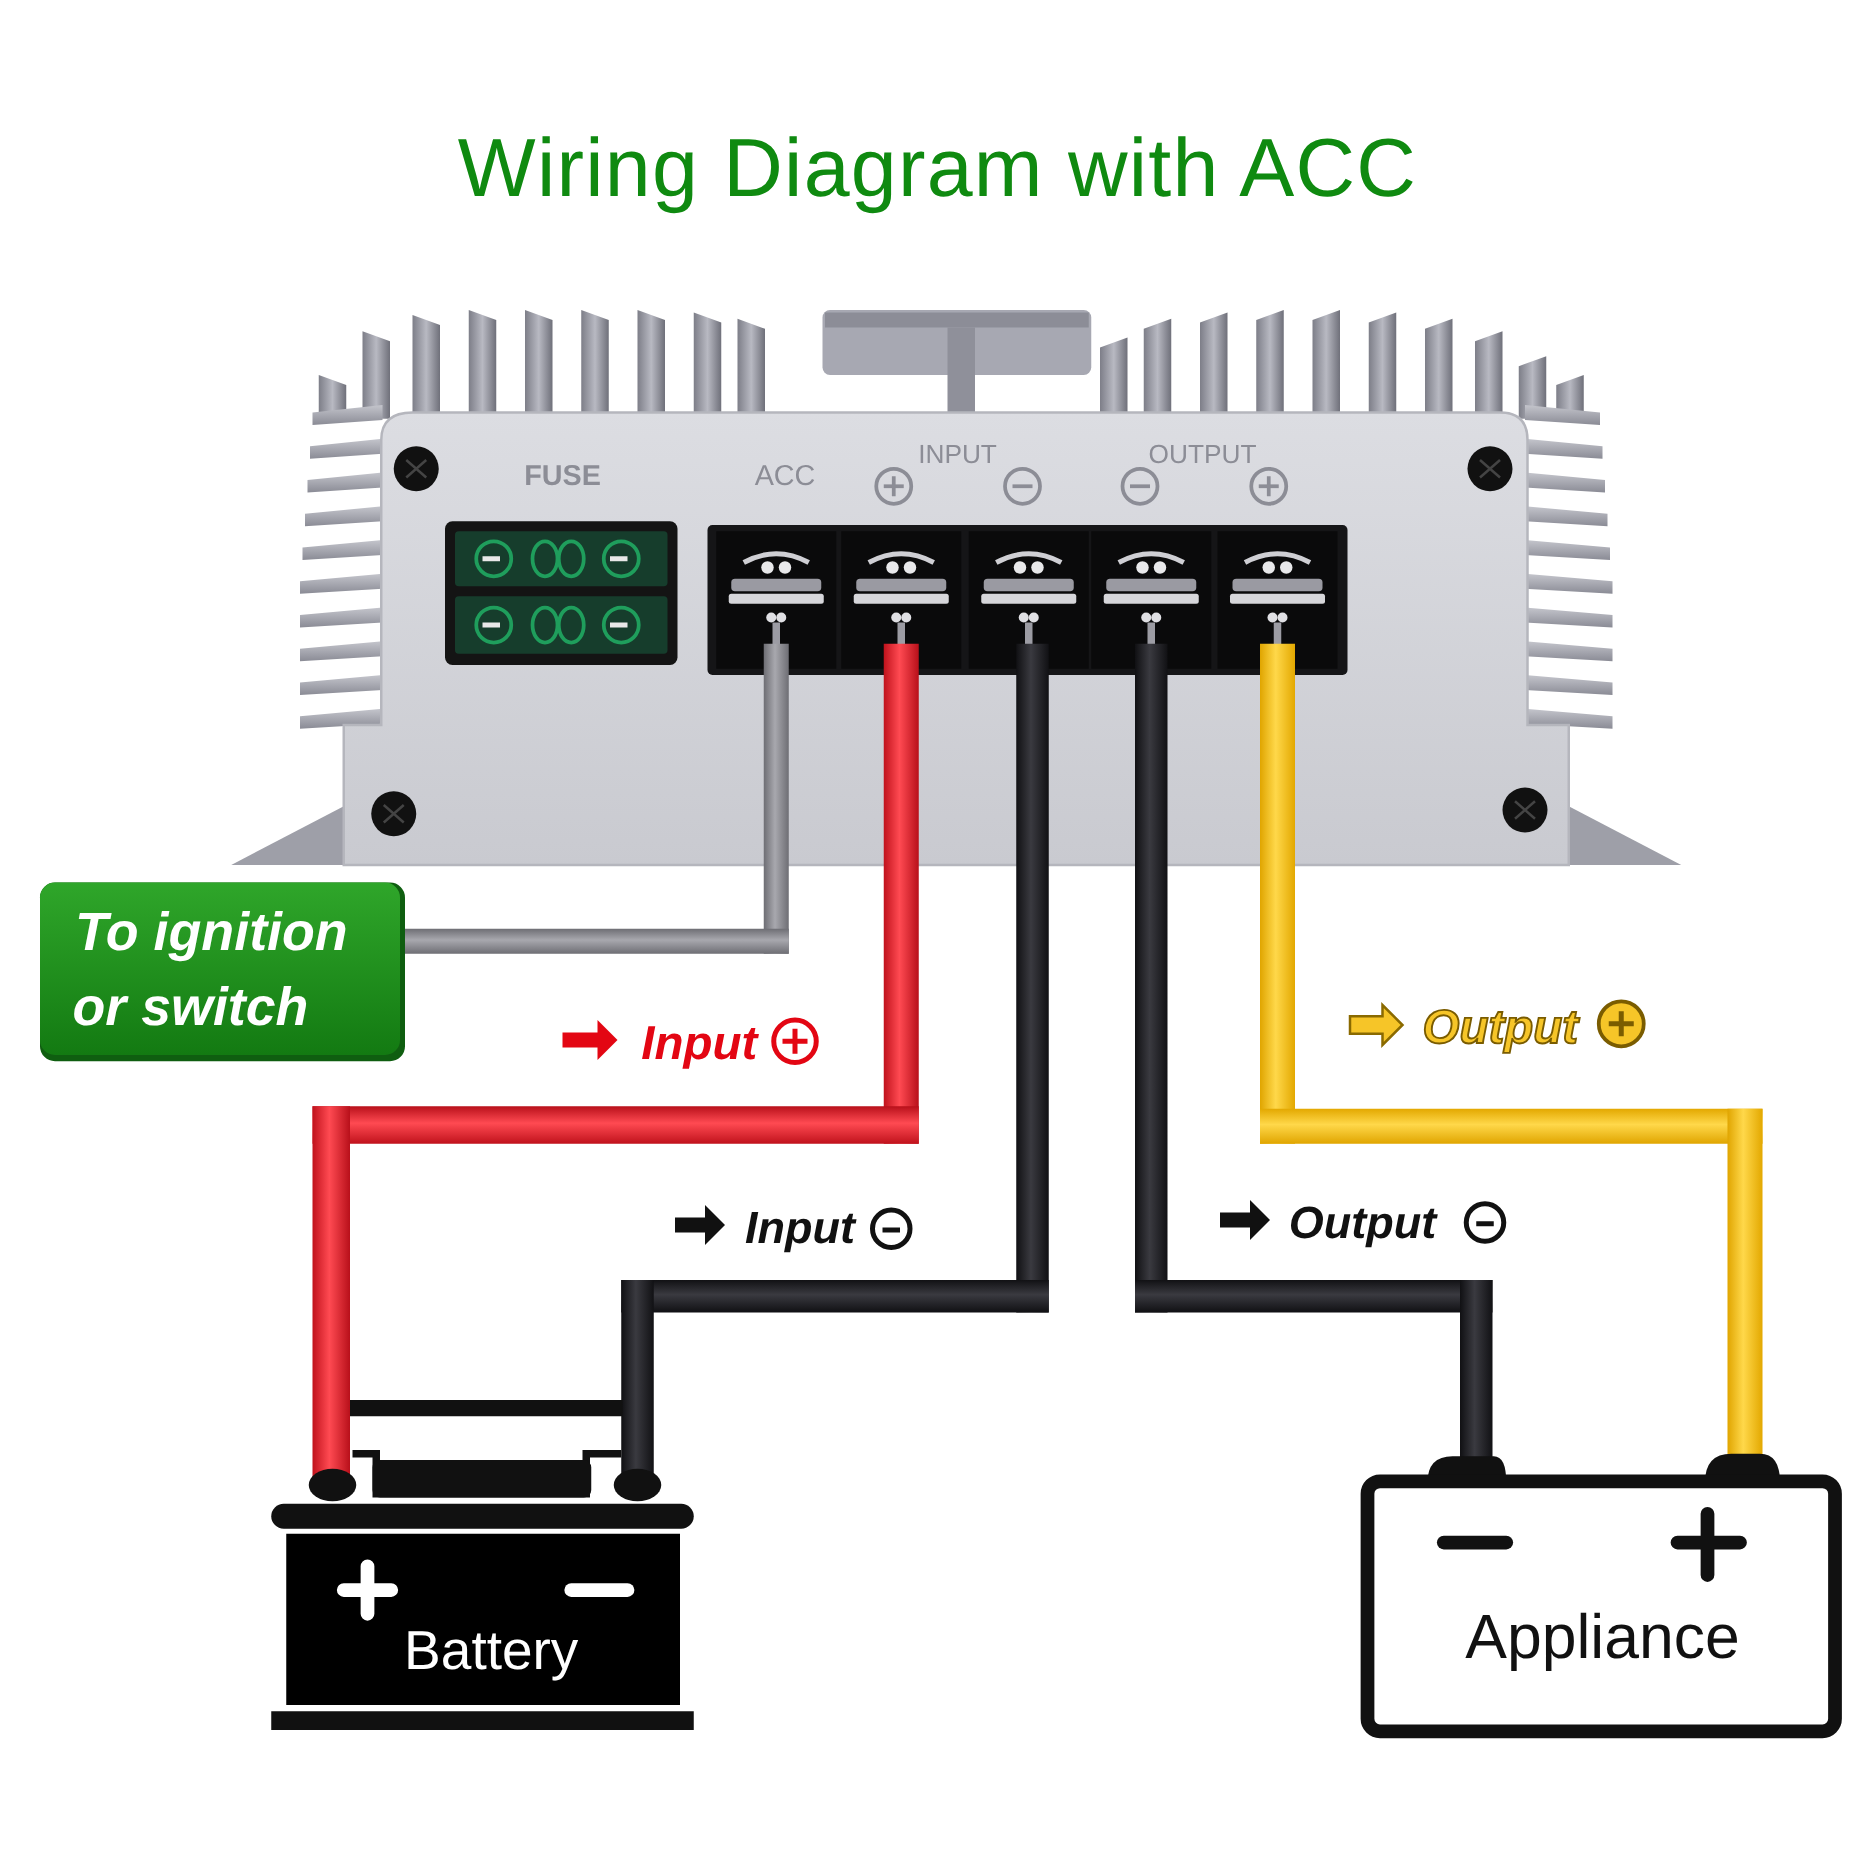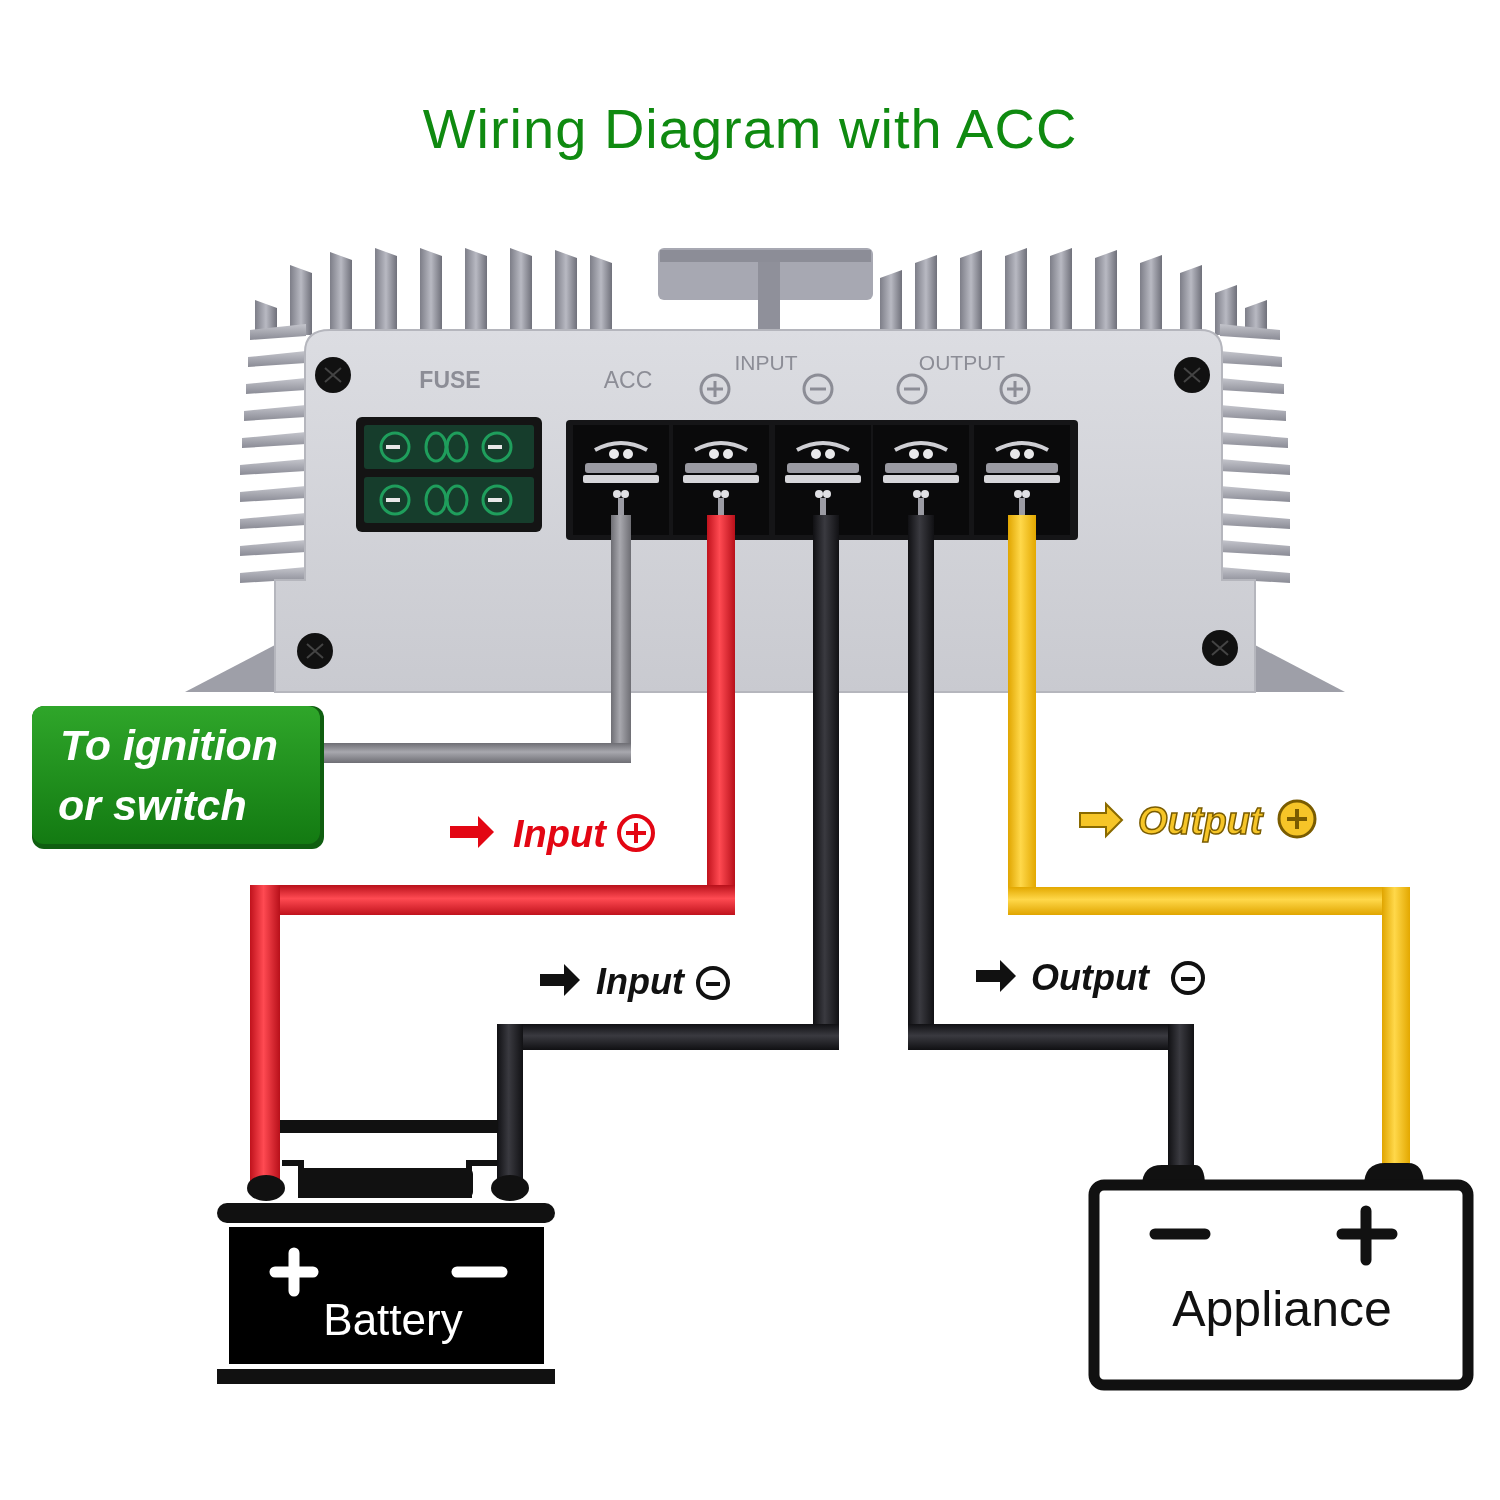--- a/index.html
+++ b/index.html
@@ -1,20 +1,20 @@
 <!DOCTYPE html>
 <html><head>
 <meta charset="utf-8">
 <style>
   html, body { margin:0; padding:0; background:#ffffff; }
   body { width:1500px; height:1500px; position:relative; overflow:hidden; font-family:"Liberation Sans", sans-serif; }
   #stage { position:absolute; left:0; top:0; width:1500px; height:1500px; }
   .title {
     position:absolute; left:0; top:96px; width:1500px; text-align:center;
-    font-family:"Liberation Sans", sans-serif; font-size:56px; color:#0f8a10; letter-spacing:1px;
+    font-family:"Liberation Sans", sans-serif; font-size:66px; color:#0f8a10; letter-spacing:1px;
   }
   svg text { font-family:"Liberation Sans", sans-serif; }
 </style>
 </head>
 <body>
 
 <div id="stage">
 
   <div class="title">Wiring Diagram with ACC</div>
 

